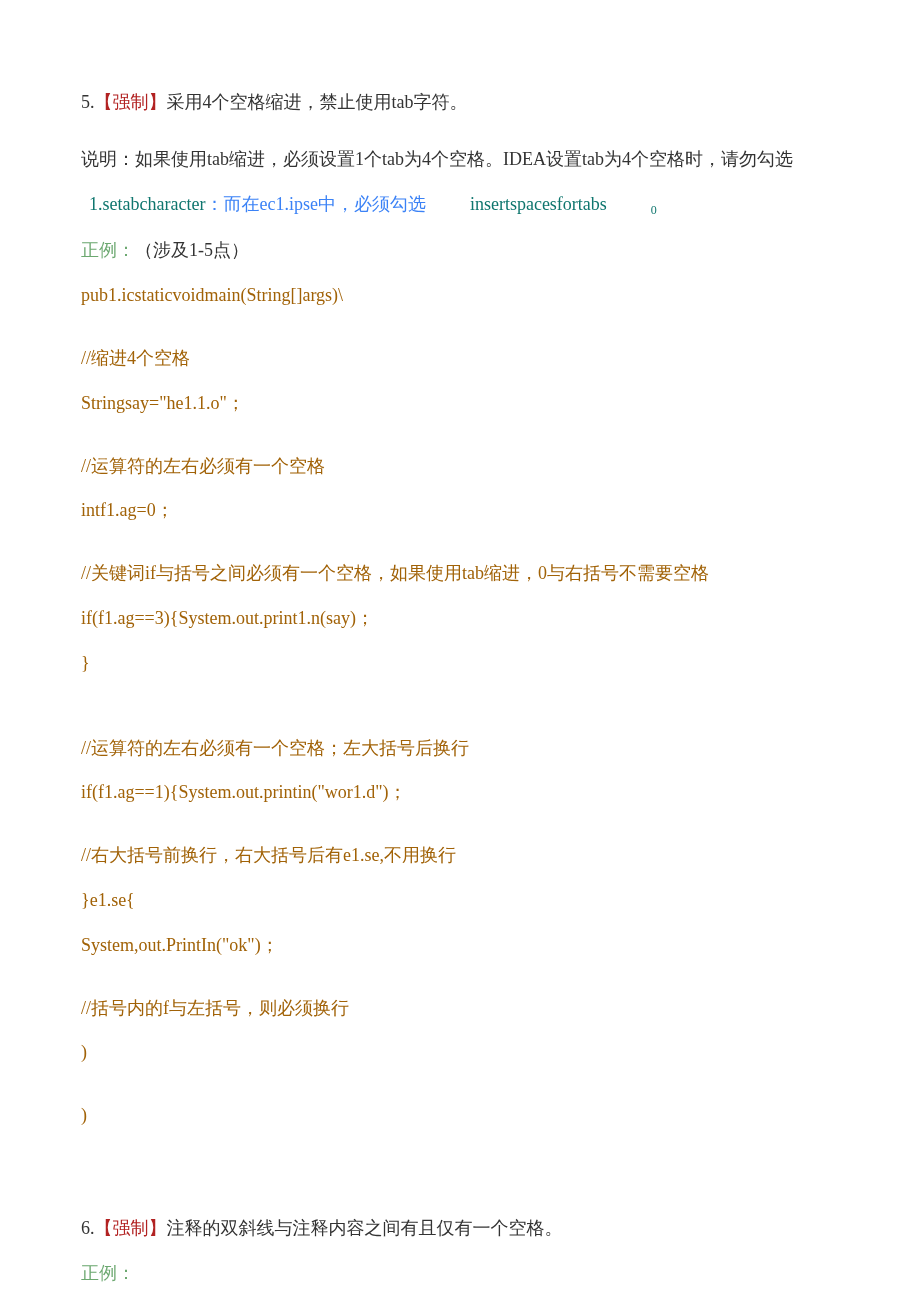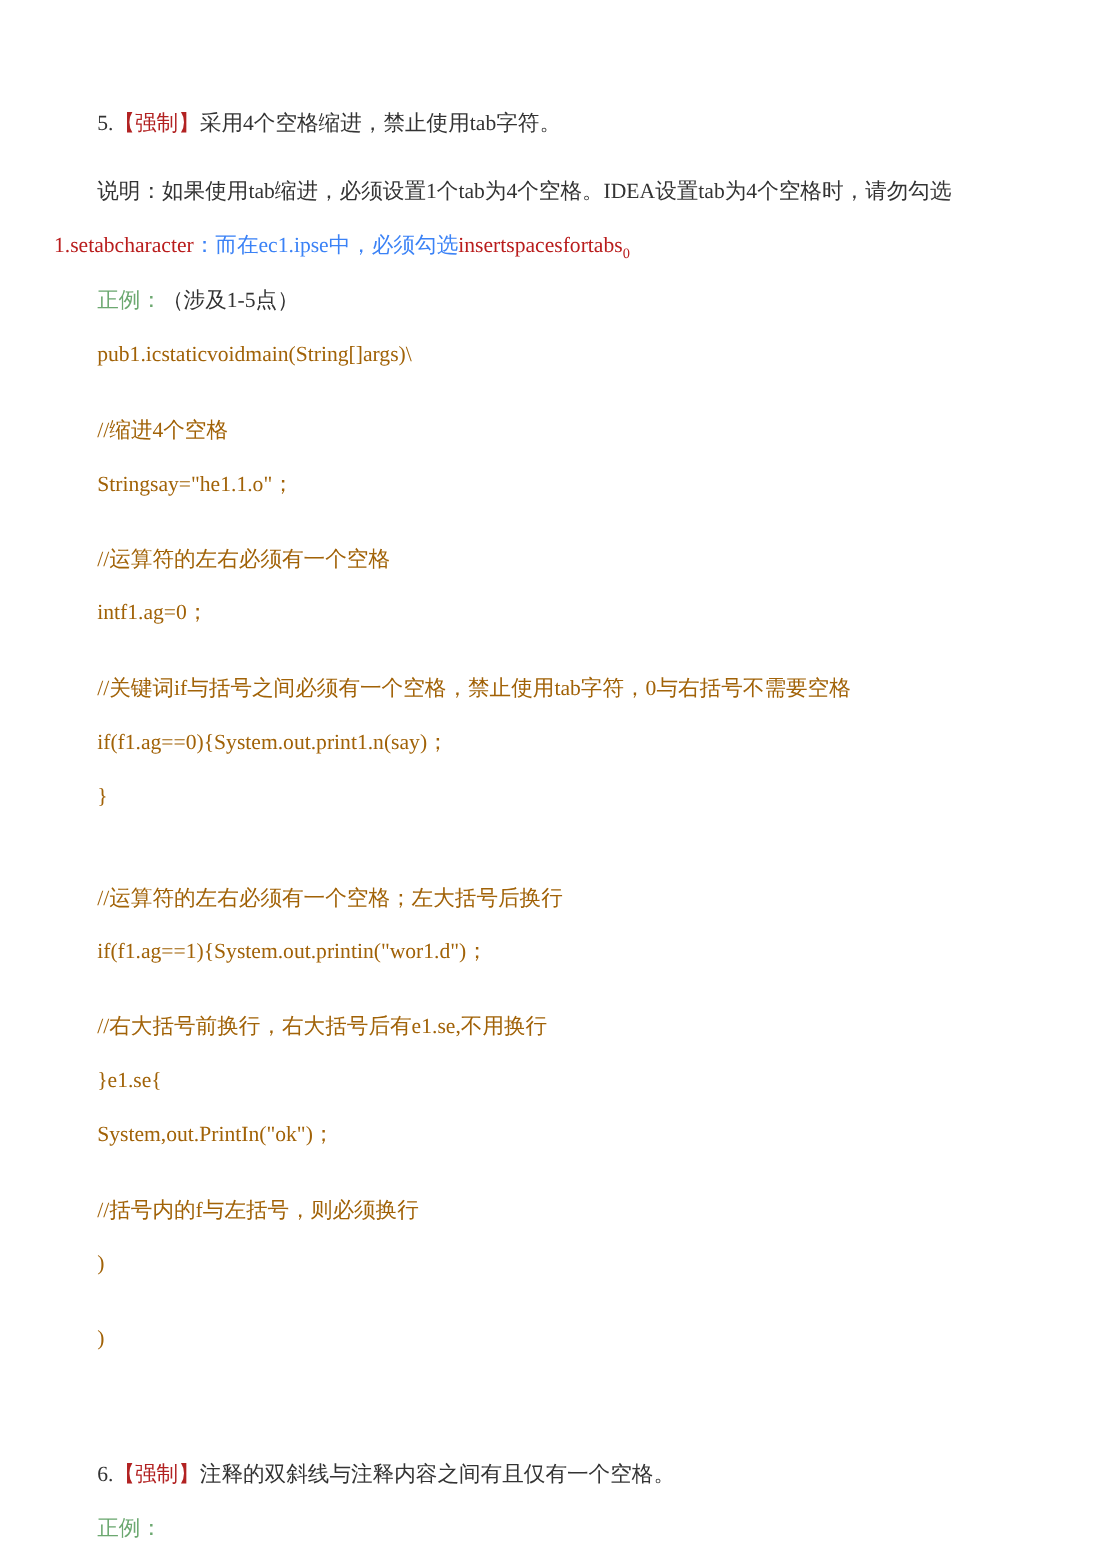--- a/index.html
+++ b/index.html
@@ -25,21 +25,22 @@
     }
     .mandatory {
       color: #b22222;
     }
     .gray-text {
       color: #a8a8a8;
       text-indent: 0;
       margin-bottom: 16px;
     }
     .gray-inline {
-      color: #b91c1c;
+      color: #0f766e;
+      margin-left: 44px;
     }
     .comment {
       color: #6699cc;
     }
     .highlight-label {
       color: #6ca870;
     }
     .code-line {
       text-indent: 2em;
       margin-bottom: 16px;
@@ -76,22 +77,22 @@
 </p>
 
 <p class="code-line">pub1.icstaticvoidmain(String[]args)\</p>
 <div class="spacer"></div>
 <p class="code-line comment">//缩进4个空格</p>
 <p class="code-line">Stringsay="he1.1.o"；</p>
 <div class="spacer"></div>
 <p class="code-line comment">//运算符的左右必须有一个空格</p>
 <p class="code-line">intf1.ag=0；</p>
 <div class="spacer"></div>
-<p class="code-line comment">//关键词if与括号之间必须有一个空格，禁止使用tab字符，0与右括号不需要空格</p>
-<p class="code-line">if(f1.ag==0){System.out.print1.n(say)；</p>
+<p class="code-line comment">//关键词if与括号之间必须有一个空格，如果使用tab缩进，0与右括号不需要空格</p>
+<p class="code-line">if(f1.ag==3){System.out.print1.n(say)；</p>
 <p class="code-line">}</p>
 <div class="spacer-large"></div>
 <p class="code-line comment">//运算符的左右必须有一个空格；左大括号后换行</p>
 <p class="code-line">if(f1.ag==1){System.out.printin("wor1.d")；</p>
 <div class="spacer"></div>
 <p class="code-line comment">//右大括号前换行，右大括号后有e1.se,不用换行</p>
 <p class="code-line">}e1.se{</p>
 <p class="code-line">System,out.PrintIn("ok")；</p>
 <div class="spacer"></div>
 <p class="code-line comment">//括号内的f与左括号，则必须换行</p>

